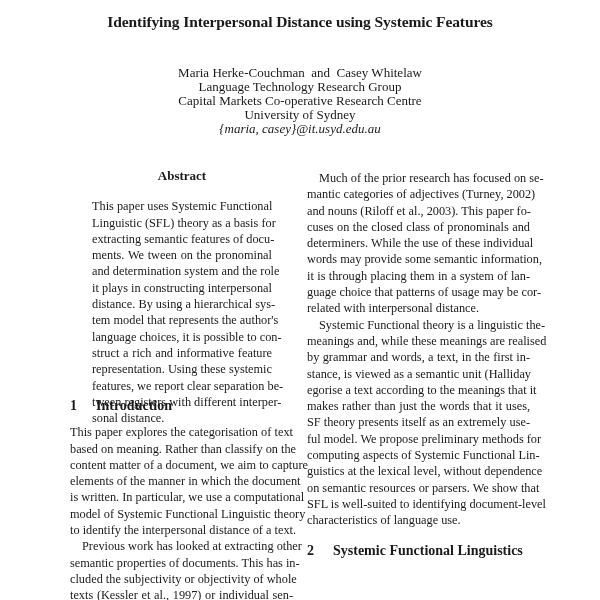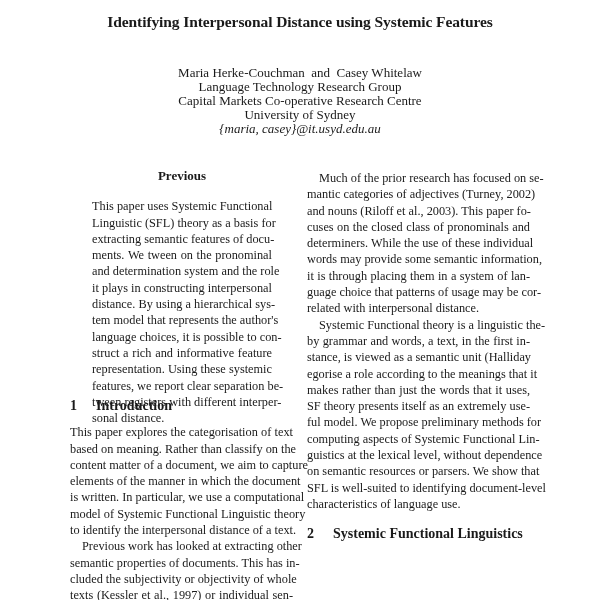--- a/index.html
+++ b/index.html
@@ -35,21 +35,21 @@
       &nbsp;<span>and</span>&nbsp;
       <b>Casey Whitelaw</b>
     </div>
     <div>Language Technology Research Group</div>
     <div>Capital Markets Co-operative Research Centre</div>
     <div>University of Sydney</div>
     <div><span class="em">{maria, casey}</span><span class="em">@it.usyd.edu.au</span></div>
   </div>
 
   <div class="col" style="left:92px; top:168px; width:180px;">
-    <div class="abs-head">Previous</div>
+    <div class="abs-head">Abstract</div>
     <div>
       <span class="line">This paper uses Systemic Functional</span>
       <span class="line">Linguistic (SFL) theory as a basis for</span>
       <span class="line">extracting semantic features of docu-</span>
       <span class="line">ments.  We tween on the pronominal</span>
       <span class="line">and determination system and the role</span>
       <span class="line">it plays in constructing interpersonal</span>
       <span class="line">distance.  By using a hierarchical sys-</span>
       <span class="line">tem model that represents the author's</span>
       <span class="line">language choices, it is possible to con-</span>
@@ -88,23 +88,24 @@
       <span class="line">and nouns (Riloff et al., 2003).  This paper fo-</span>
       <span class="line">cuses on the closed class of pronominals and</span>
       <span class="line">determiners.  While the use of these individual</span>
       <span class="line">words may provide some semantic information,</span>
       <span class="line">it is through placing them in a system of lan-</span>
       <span class="line">guage choice that patterns of usage may be cor-</span>
       <span class="line last">related with interpersonal distance.</span>
     </p>
     <p>
       <span class="line" style="padding-left:12px;">Systemic Functional theory is a linguistic the-</span>
+      <span class="line">meanings and, while these meanings are realised</span>
       <span class="line">by grammar and words, a text, in the first in-</span>
       <span class="line">stance, is viewed as a semantic unit (Halliday</span>
-      <span class="line">egorise a role according to the meanings that it</span>
+      <span class="line">egorise a text according to the meanings that it</span>
       <span class="line">makes rather than just the words that it uses,</span>
       <span class="line">SF theory presents itself as an extremely use-</span>
       <span class="line">ful model. We propose preliminary methods for</span>
       <span class="line">computing aspects of Systemic Functional Lin-</span>
       <span class="line">guistics at the lexical level, without dependence</span>
       <span class="line">on semantic resources or parsers. We show that</span>
       <span class="line">SFL is well-suited to identifying document-level</span>
       <span class="line last">characteristics of language use.</span>
     </p>
 

